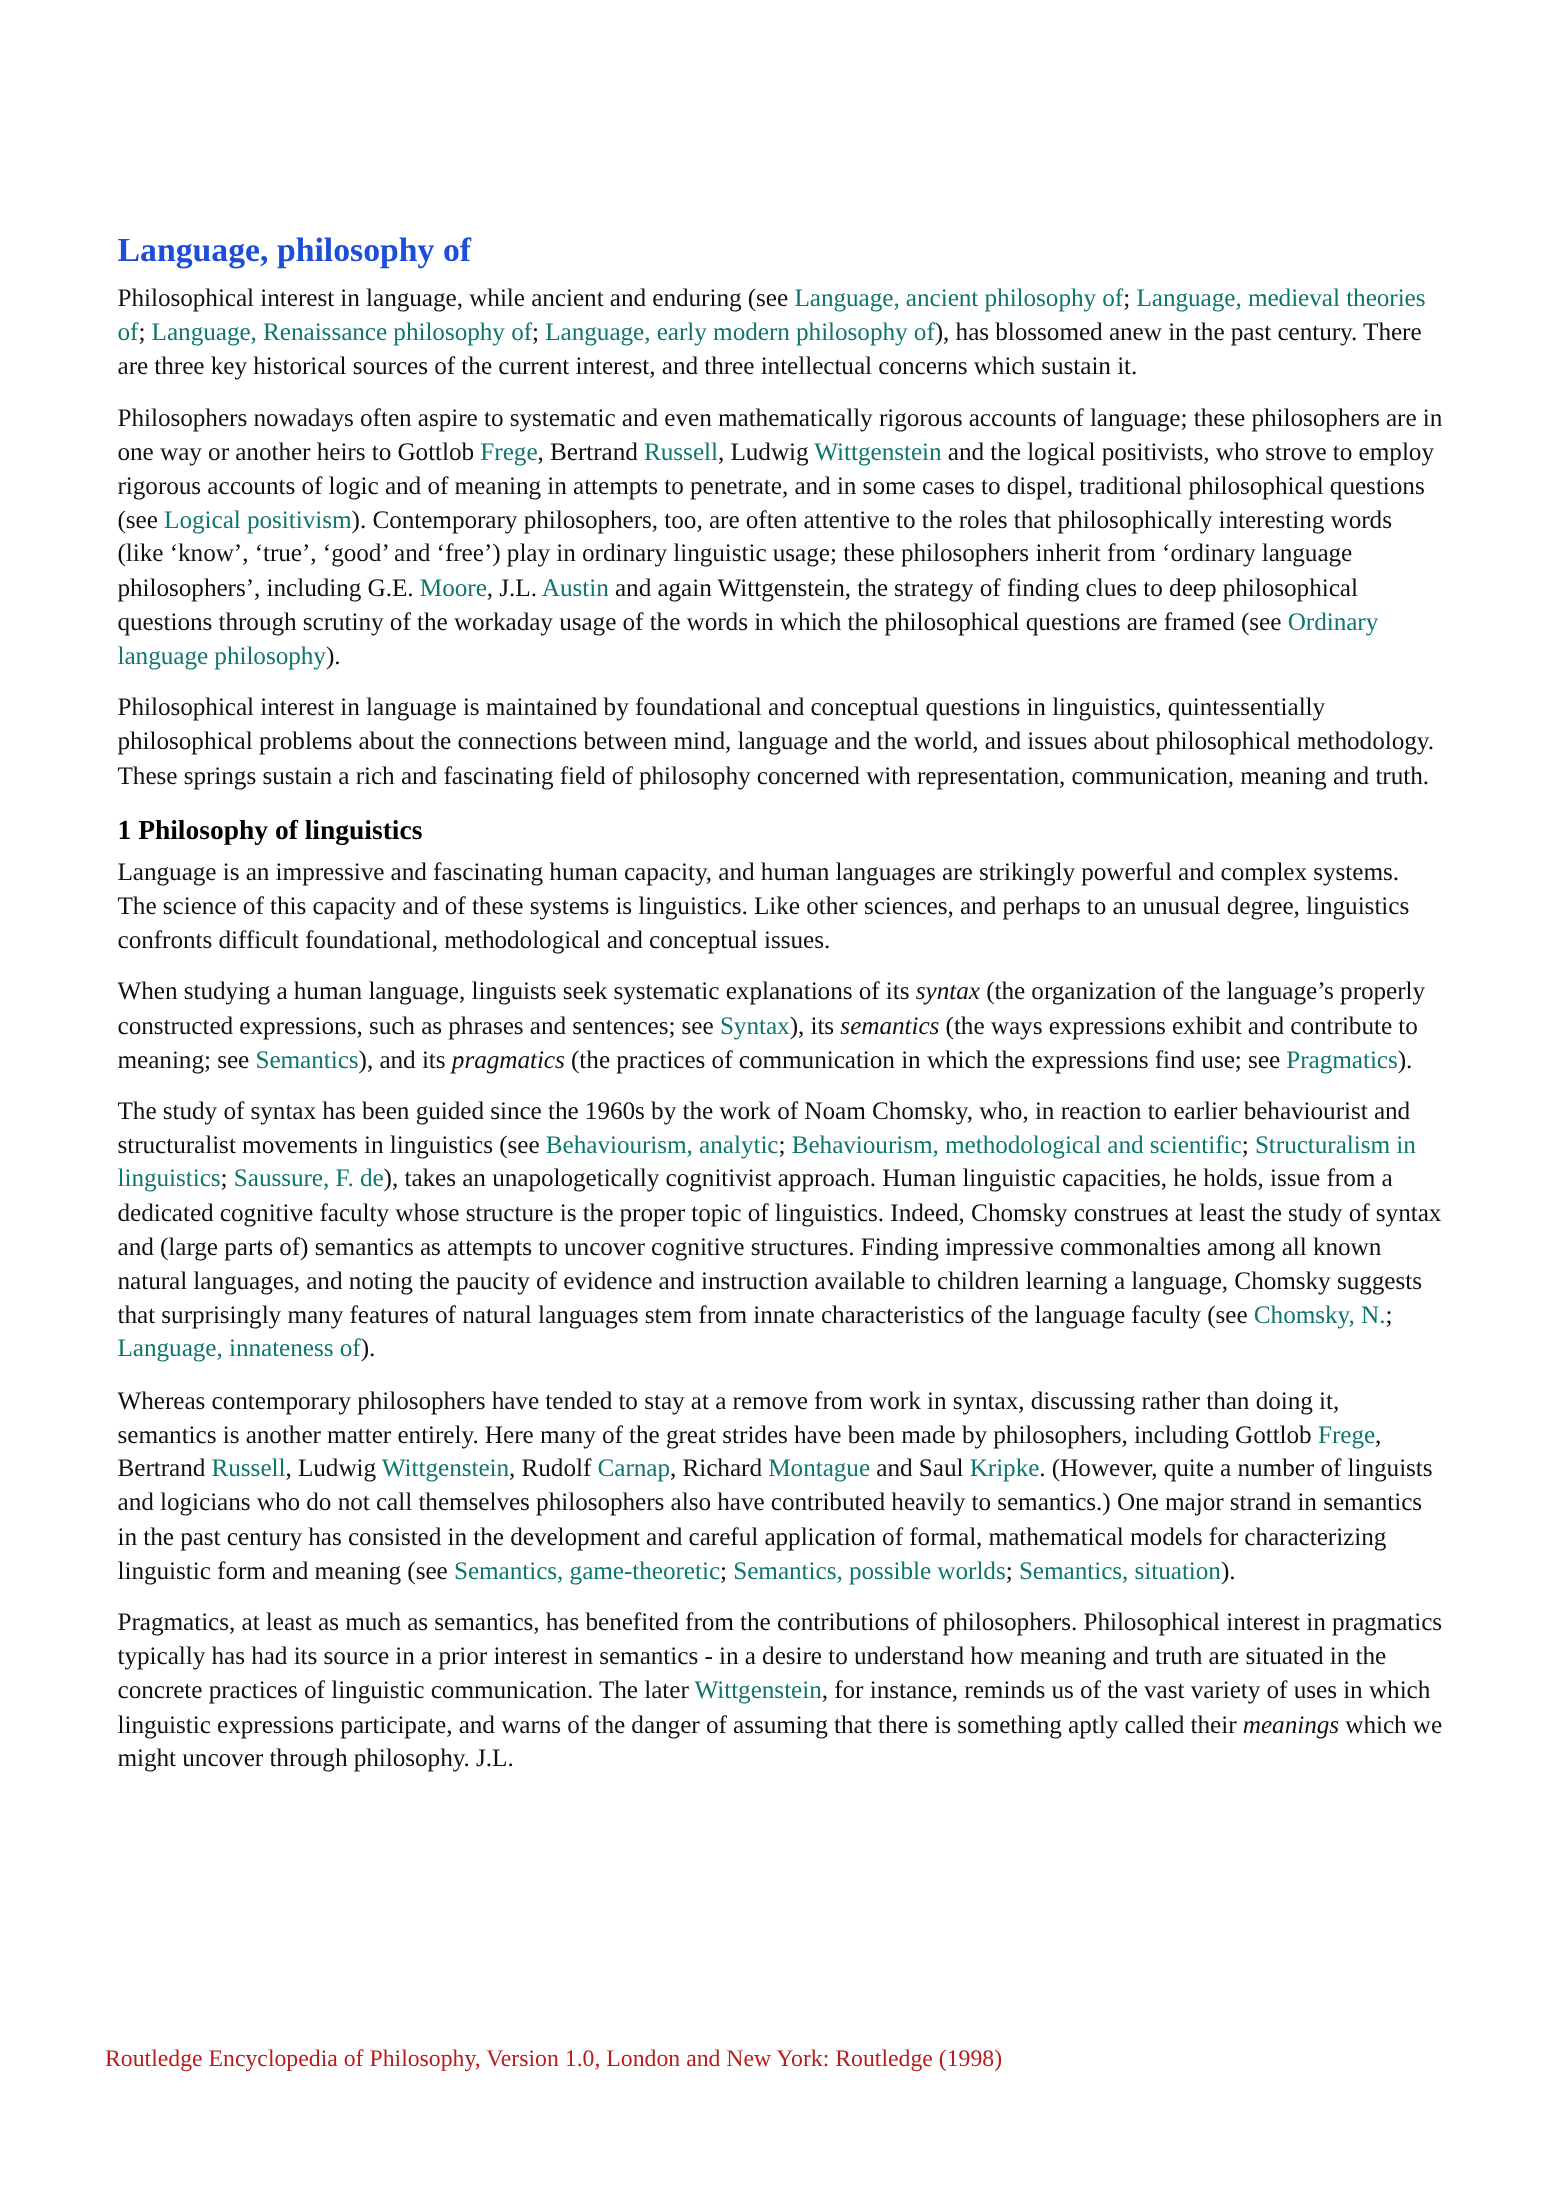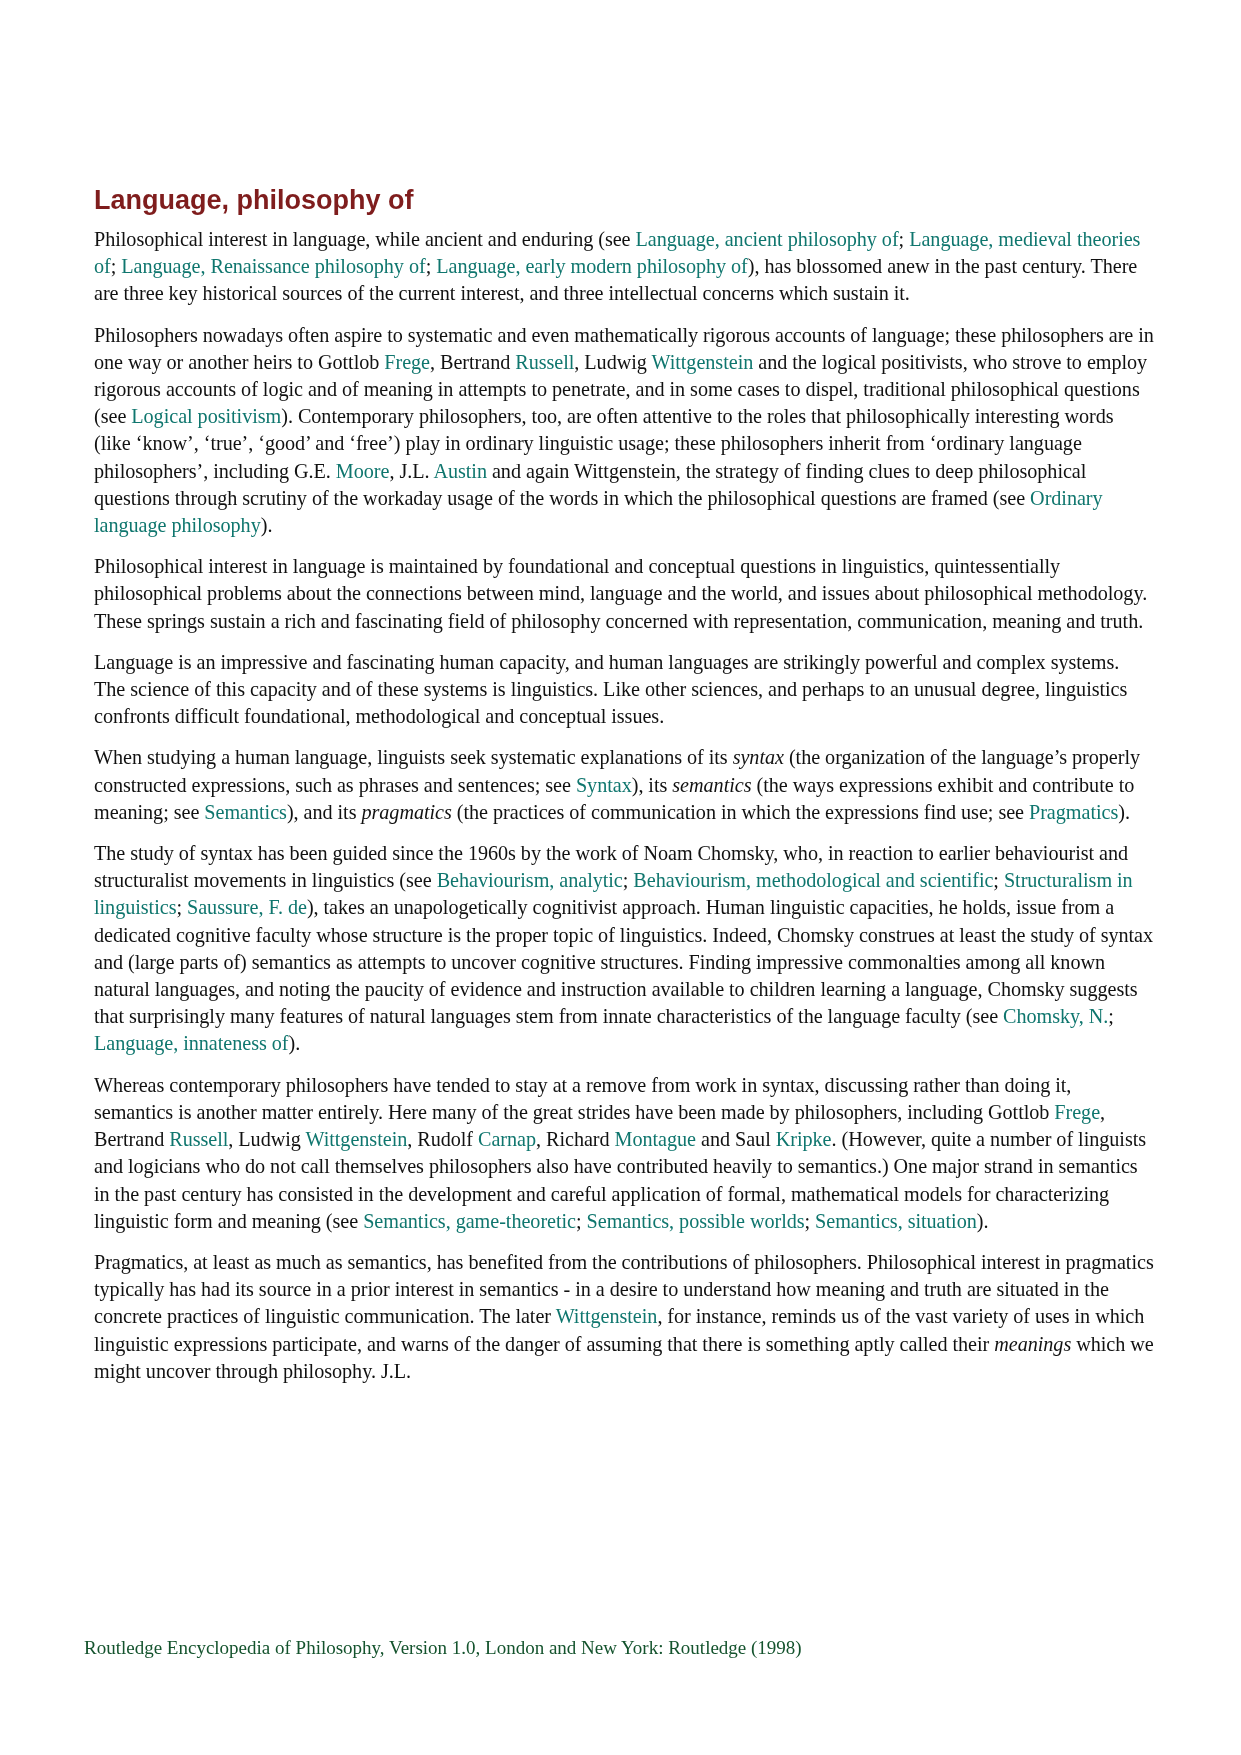--- a/index.html
+++ b/index.html
@@ -3,53 +3,54 @@
 <meta charset="utf-8">
 <style>
   html, body { margin: 0; padding: 0; background: #ffffff; }
   body {
     width: 1241px; height: 1755px; position: relative; overflow: hidden;
     font-family: "Liberation Serif", "DejaVu Serif", serif;
     color: #111111;
   }
   .page { position: absolute; left: 94px; top: 180px; width: 1060px; }
   h1 {
-    font-family: Liberation Sans, sans-serif;
+    font-family: Liberation Serif, serif;
     font-size: 27px; font-weight: bold; margin: 0 0 6px 0; line-height: 40px;
-    color: #7f1d1d;
+    color: #1d4ed8;
   }
   h2 {
     font-family: "Liberation Serif", serif;
     font-size: 22px; font-weight: bold; margin: 14px 0 6px 0; line-height: 30px;
     color: #000;
   }
   p {
     font-size: 20.2px; line-height: 27.2px; margin: 0 0 14px 0;
     letter-spacing: -0.05px;
   }
   a.xref { color: #0f766e; text-decoration: none; }
   i { font-style: italic; }
   .footer {
     position: absolute; left: 84px; top: 1637px;
-    font-size: 19px; color: #14532d;
+    font-size: 19px; color: #b91c1c;
     font-family: "Liberation Serif", serif;
   }
 </style>
 </head>
 <body>
 
 <div class="page">
   <h1>Language, philosophy of</h1>
 
   <p><span>Philosophical interest in language, while ancient and enduring (see </span><a class="xref">Language, ancient philosophy of</a><span>; </span><a class="xref">Language, medieval theories of</a><span>; </span><a class="xref">Language, Renaissance philosophy of</a><span>; </span><a class="xref">Language, early modern philosophy of</a><span>), has blossomed anew in the past century. There are three key historical sources of the current interest, and three intellectual concerns which sustain it.</span></p>
 
   <p><span>Philosophers nowadays often aspire to systematic and even mathematically rigorous accounts of language; these philosophers are in one way or another heirs to Gottlob </span><a class="xref">Frege</a><span>, Bertrand </span><a class="xref">Russell</a><span>, Ludwig </span><a class="xref">Wittgenstein</a><span> and the logical positivists, who strove to employ rigorous accounts of logic and of meaning in attempts to penetrate, and in some cases to dispel, traditional philosophical questions (see </span><a class="xref">Logical positivism</a><span>). Contemporary philosophers, too, are often attentive to the roles that philosophically interesting words (like ‘know’, ‘true’, ‘good’ and ‘free’) play in ordinary linguistic usage; these philosophers inherit from ‘ordinary language philosophers’, including G.E. </span><a class="xref">Moore</a><span>, J.L. </span><a class="xref">Austin</a><span> and again Wittgenstein, the strategy of finding clues to deep philosophical questions through scrutiny of the workaday usage of the words in which the philosophical questions are framed (see </span><a class="xref">Ordinary language philosophy</a><span>).</span></p>
 
   <p>Philosophical interest in language is maintained by foundational and conceptual questions in linguistics, quintessentially philosophical problems about the connections between mind, language and the world, and issues about philosophical methodology. These springs sustain a rich and fascinating field of philosophy concerned with representation, communication, meaning and truth.</p>
 
+  <h2>1 Philosophy of linguistics</h2>
 
   <p>Language is an impressive and fascinating human capacity, and human languages are strikingly powerful and complex systems. The science of this capacity and of these systems is linguistics. Like other sciences, and perhaps to an unusual degree, linguistics confronts difficult foundational, methodological and conceptual issues.</p>
 
   <p><span>When studying a human language, linguists seek systematic explanations of its </span><i>syntax</i><span> (the organization of the language’s properly constructed expressions, such as phrases and sentences; see </span><a class="xref">Syntax</a><span>), its </span><i>semantics</i><span> (the ways expressions exhibit and contribute to meaning; see </span><a class="xref">Semantics</a><span>), and its </span><i>pragmatics</i><span> (the practices of communication in which the expressions find use; see </span><a class="xref">Pragmatics</a><span>).</span></p>
 
   <p><span>The study of syntax has been guided since the 1960s by the work of Noam Chomsky, who, in reaction to earlier behaviourist and structuralist movements in linguistics (see </span><a class="xref">Behaviourism, analytic</a><span>; </span><a class="xref">Behaviourism, methodological and scientific</a><span>; </span><a class="xref">Structuralism in linguistics</a><span>; </span><a class="xref">Saussure, F. de</a><span>), takes an unapologetically cognitivist approach. Human linguistic capacities, he holds, issue from a dedicated cognitive faculty whose structure is the proper topic of linguistics. Indeed, Chomsky construes at least the study of syntax and (large parts of) semantics as attempts to uncover cognitive structures. Finding impressive commonalties among all known natural languages, and noting the paucity of evidence and instruction available to children learning a language, Chomsky suggests that surprisingly many features of natural languages stem from innate characteristics of the language faculty (see </span><a class="xref">Chomsky, N.</a><span>; </span><a class="xref">Language, innateness of</a><span>).</span></p>
 
   <p><span>Whereas contemporary philosophers have tended to stay at a remove from work in syntax, discussing rather than doing it, semantics is another matter entirely. Here many of the great strides have been made by philosophers, including Gottlob </span><a class="xref">Frege</a><span>, Bertrand </span><a class="xref">Russell</a><span>, Ludwig </span><a class="xref">Wittgenstein</a><span>, Rudolf </span><a class="xref">Carnap</a><span>, Richard </span><a class="xref">Montague</a><span> and Saul </span><a class="xref">Kripke</a><span>. (However, quite a number of linguists and logicians who do not call themselves philosophers also have contributed heavily to semantics.) One major strand in semantics in the past century has consisted in the development and careful application of formal, mathematical models for characterizing linguistic form and meaning (see </span><a class="xref">Semantics, game-theoretic</a><span>; </span><a class="xref">Semantics, possible worlds</a><span>; </span><a class="xref">Semantics, situation</a><span>).</span></p>
 
   <p><span>Pragmatics, at least as much as semantics, has benefited from the contributions of philosophers. Philosophical interest in pragmatics typically has had its source in a prior interest in semantics - in a desire to understand how meaning and truth are situated in the concrete practices of linguistic communication. The later </span><a class="xref">Wittgenstein</a><span>, for instance, reminds us of the vast variety of uses in which linguistic expressions participate, and warns of the danger of assuming that there is something aptly called their </span><i>meanings</i><span> which we might uncover through philosophy. J.L.</span></p>

